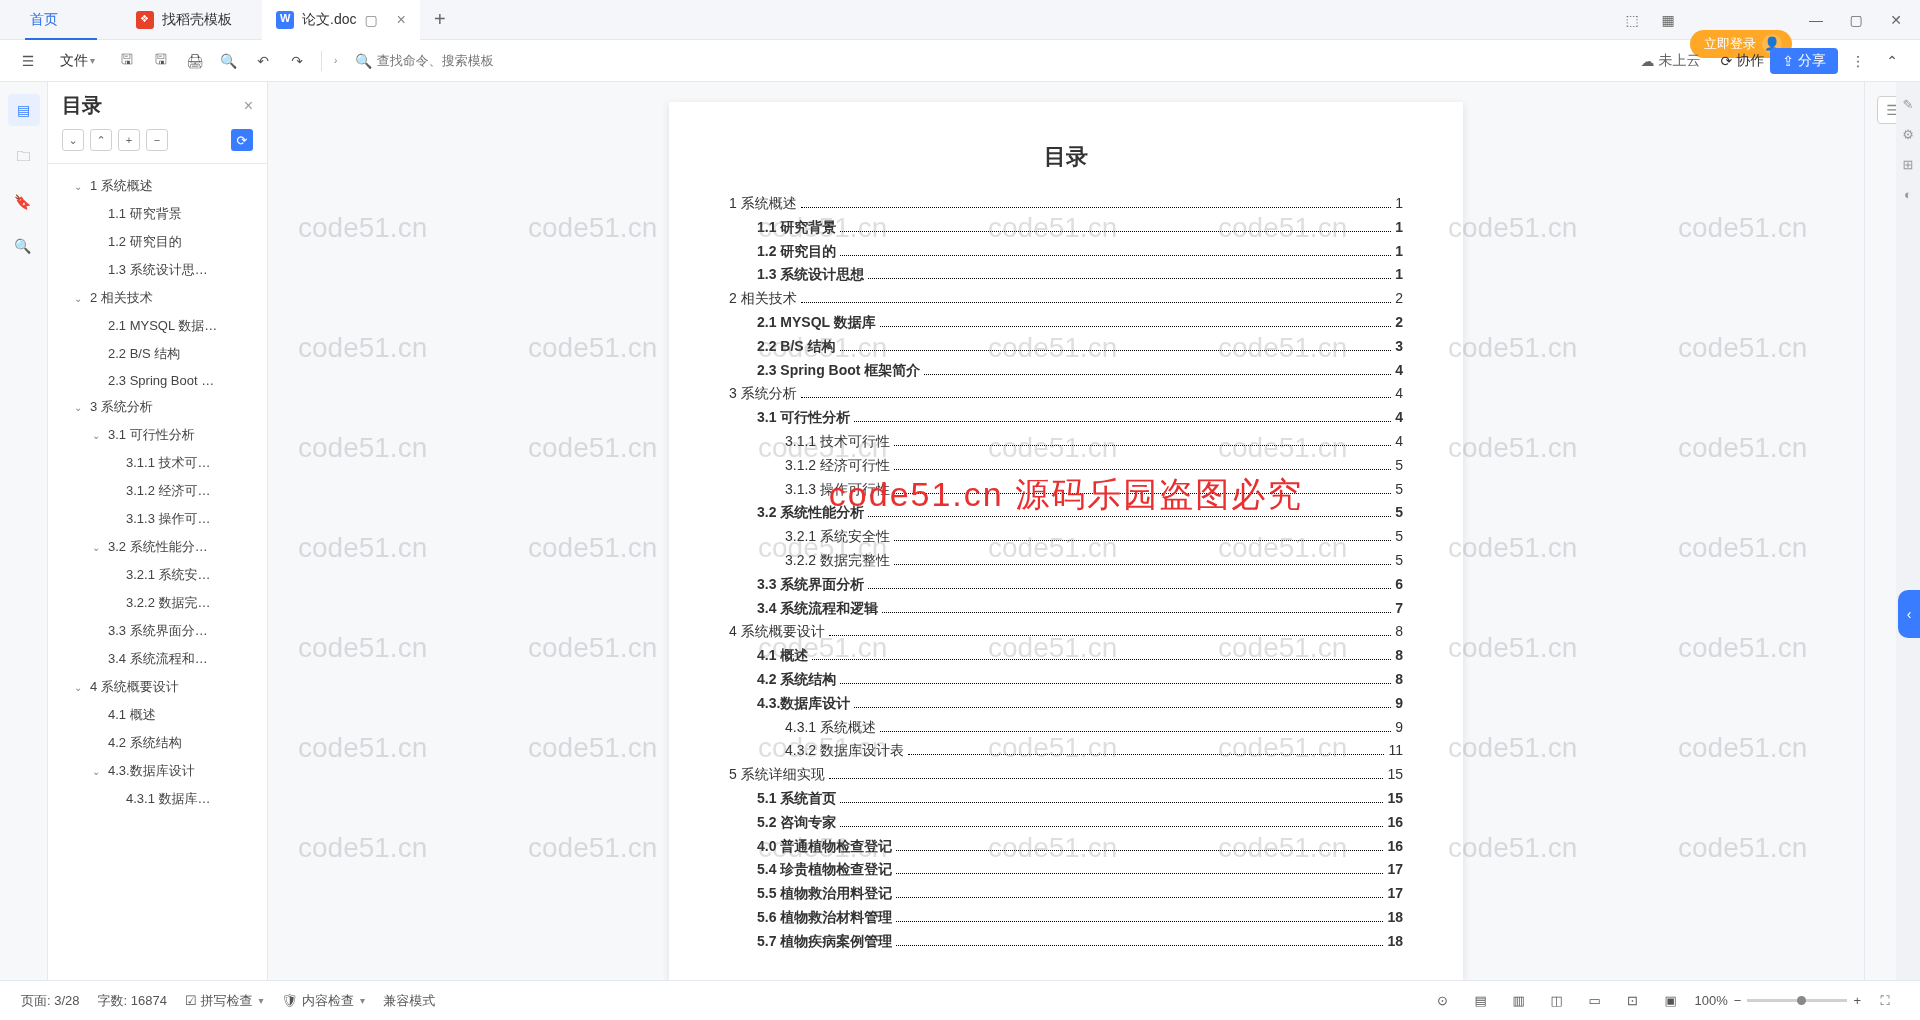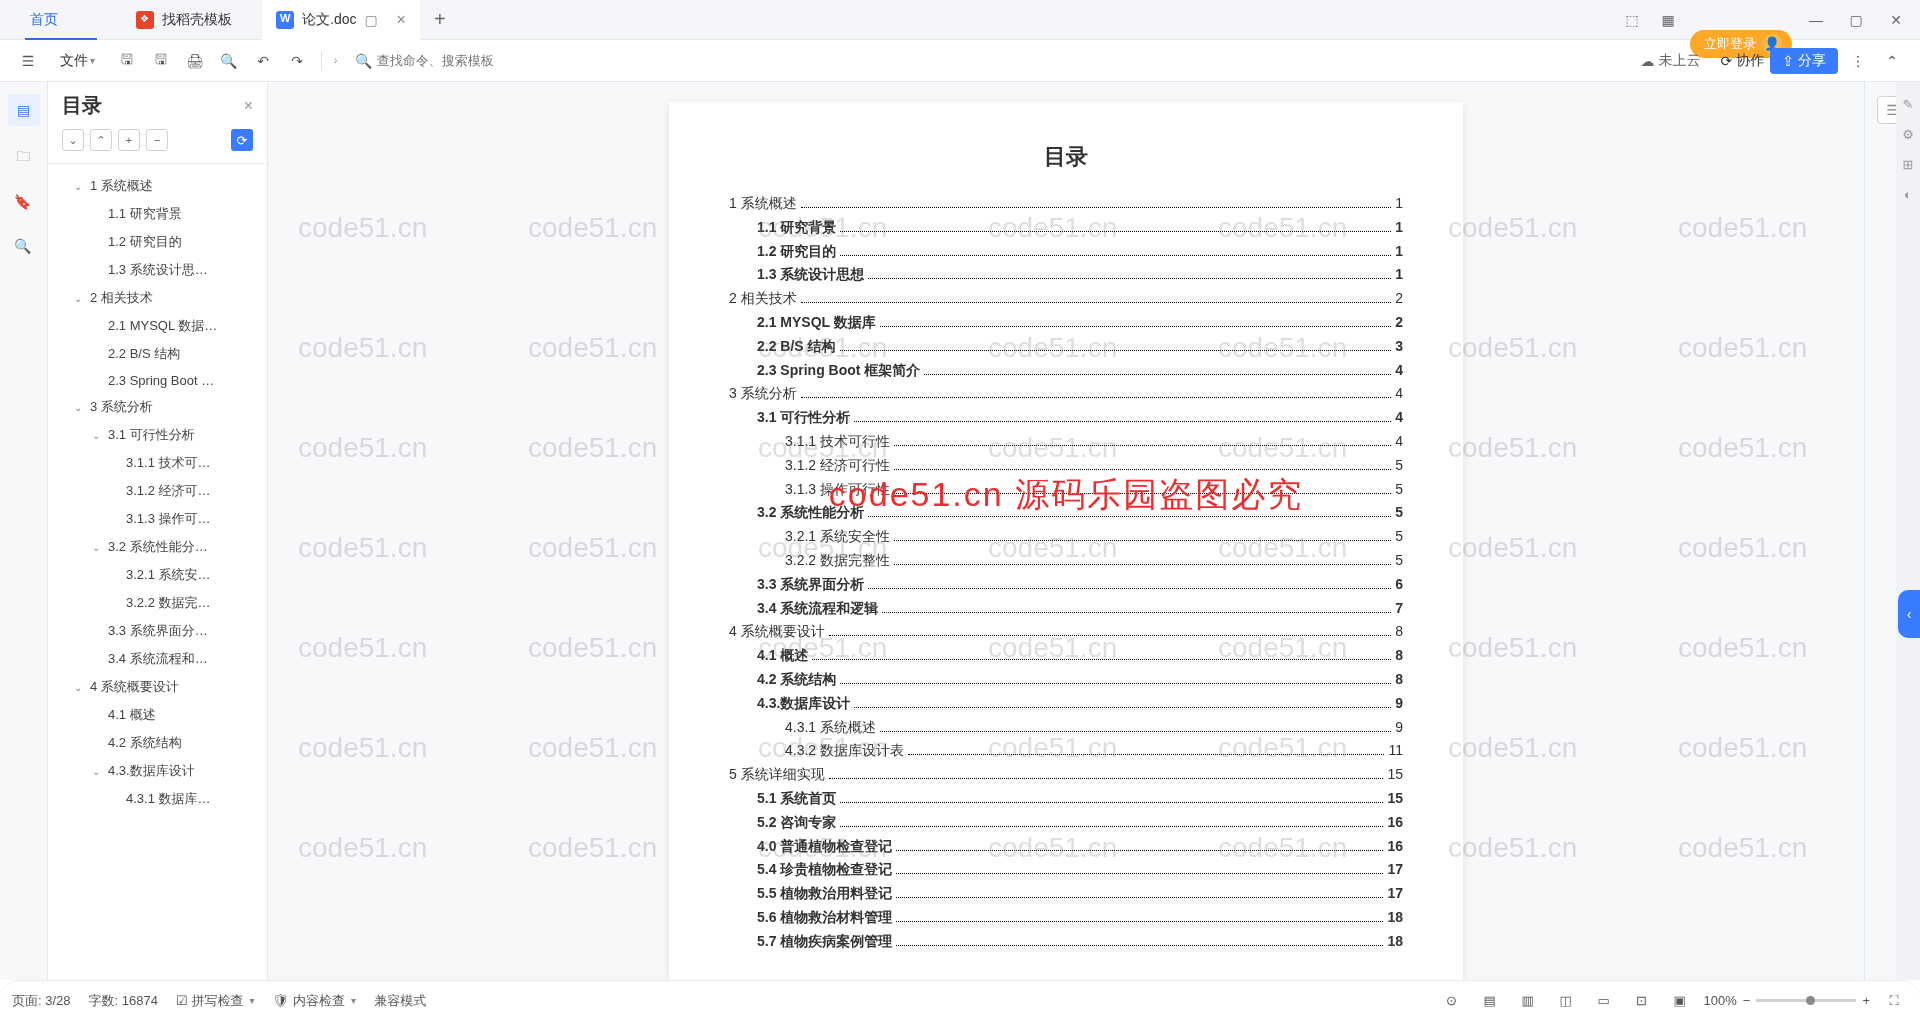--- a/index.html
+++ b/index.html
@@ -74,21 +74,21 @@
 
 .right-rail { width: 56px; background: #f7f8fa; border-left: 1px solid #e5e8ee; display: flex; flex-direction: column; align-items: center; padding-top: 14px; gap: 16px; }
 .rail-btn { width: 32px; height: 28px; border: 1px solid #d0d0d0; border-radius: 4px; display: flex; align-items: center; justify-content: center; color: #888; cursor: pointer; background: #fff; }
 
 .far-right { position: absolute; right: 0; top: 82px; width: 24px; height: 898px; background: #f0f2f6; display: flex; flex-direction: column; align-items: center; padding-top: 14px; gap: 14px; }
 .far-icon { width: 16px; height: 16px; color: #999; cursor: pointer; display: flex; align-items: center; justify-content: center; font-size: 13px; }
 
 .blue-handle { position: absolute; right: 0; top: 590px; width: 22px; height: 48px; background: #3a7cff; border-radius: 10px 0 0 10px; display: flex; align-items: center; justify-content: center; color: #fff; cursor: pointer; }
 
 
-.statusbar { height: 40px; background: #fff; border-top: 1px solid #e5e8ee; display: flex; align-items: center; padding: 0 12px; gap: 18px; font-size: 13px; color: #555; border-radius: 19px; }
+.statusbar { height: 40px; background: #fff; border-top: 1px solid #e5e8ee; display: flex; align-items: center; padding: 0 21px; gap: 18px; font-size: 13px; color: #555; }
 .status-item { display: flex; align-items: center; gap: 4px; cursor: pointer; }
 .status-right { margin-left: auto; display: flex; align-items: center; gap: 10px; }
 .zoom-bar { display: flex; align-items: center; gap: 6px; }
 .zoom-track { width: 100px; height: 3px; background: #d0d0d0; position: relative; }
 .zoom-track::after { content: ""; position: absolute; left: 50%; top: -3px; width: 9px; height: 9px; background: #888; border-radius: 50%; }
 </style>
 </head>
 <body>
 
 <div class="titlebar">

